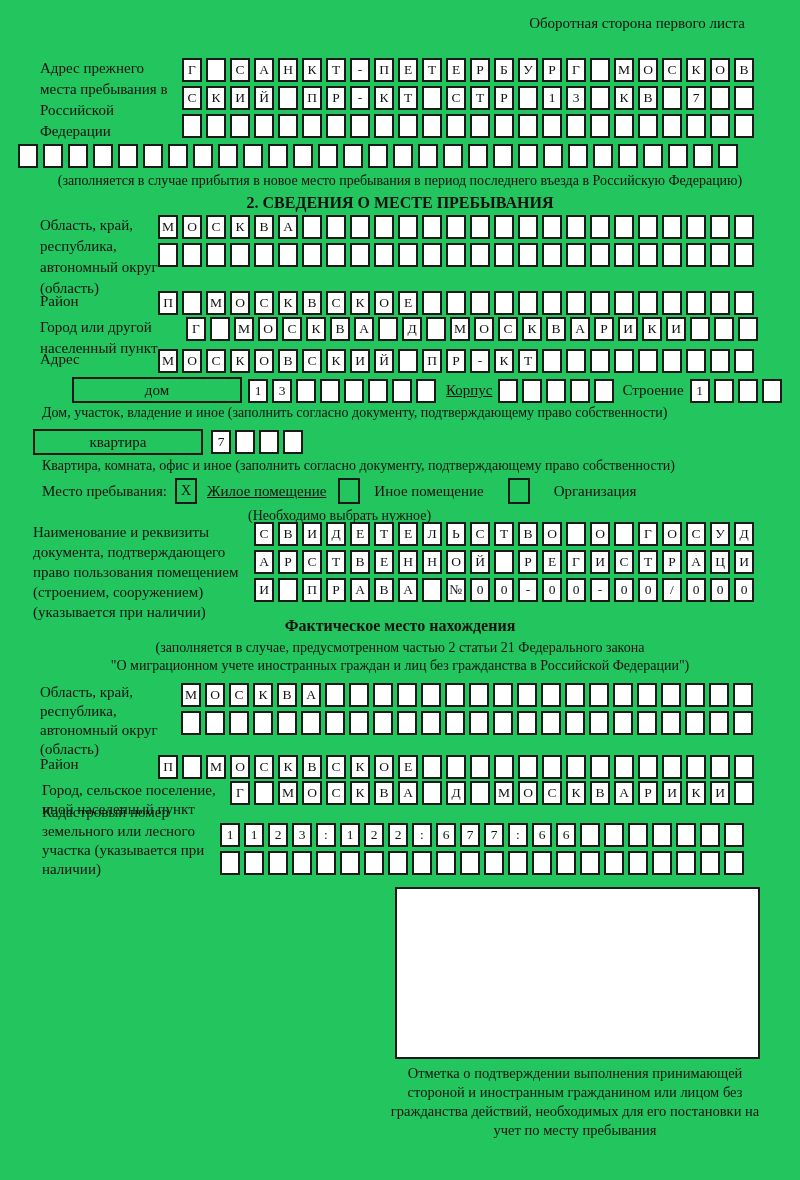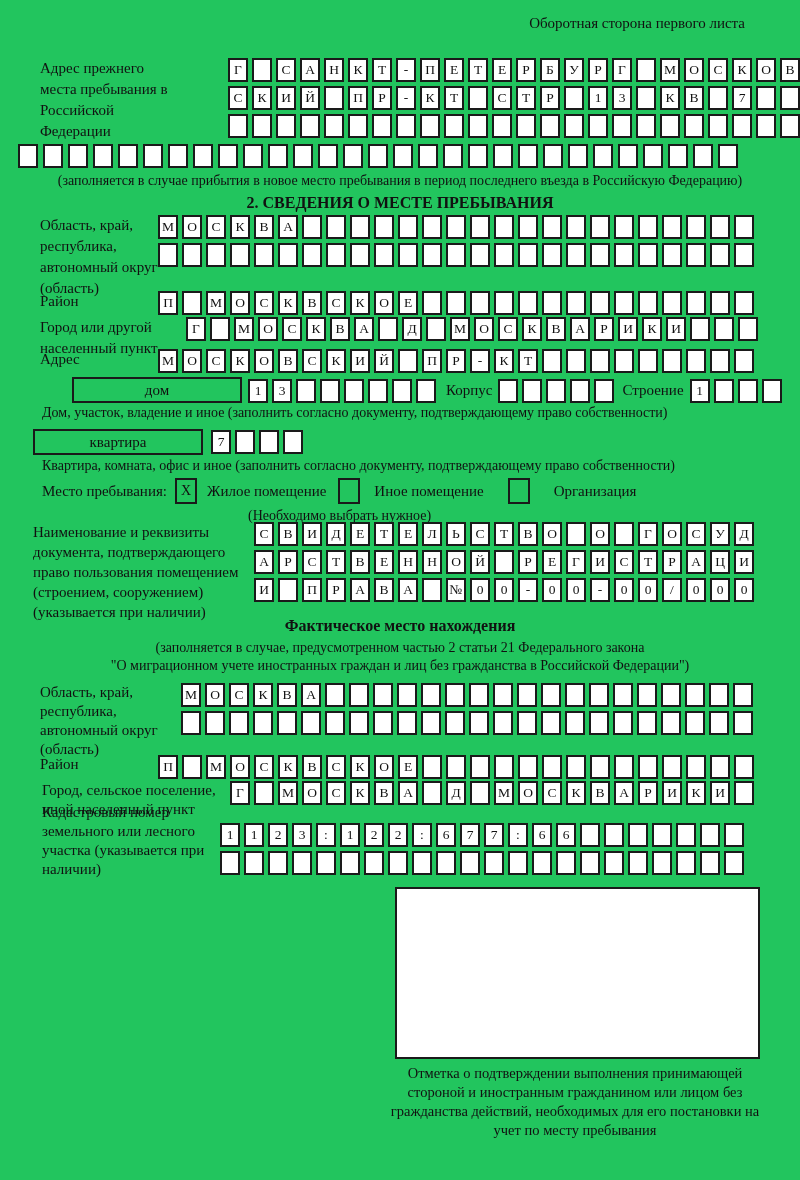--- a/index.html
+++ b/index.html
@@ -24,38 +24,38 @@
   }
   .gap5 { gap: 5px; }
 
   .w142 { width: 142px; } .w118 { width: 118px; } .w146 { width: 146px; }
   .w141 { width: 141px; } .w188 { width: 188px; } .w178 { width: 178px; } .w221 { width: 221px; }
 
   .note { font-size: 14px; line-height: 17px; }
   .center { text-align: center; }
   .heading { text-align: center; font-weight: bold; font-size: 16px; line-height: 20px; }
 
-  .prev { margin-left: 40px; margin-top: 25px; justify-content: space-between; }
+  .prev { margin-left: 40px; margin-top: 25px; }
   .row4 { margin-left: 18px; margin-top: 2px; }
   .prevnote { margin-top: 4px; }
   .h2a { margin-top: 4px; }
 
   .regblock { margin-left: 40px; margin-top: 2px; }
   .distrow { margin-left: 40px; margin-top: -8px; }
   .cityblock { margin-left: 40px; margin-top: 2px; }
   .streetrow { margin-left: 40px; margin-top: -10px; }
 
   .houserow { margin-left: 45px; margin-top: 4px; align-items: flex-end; padding-left: 27px; }
   .bigbox {
     width: 170px; height: 26px; border: 2px solid #1a1a1a;
     text-align: center; font-size: 15px; line-height: 22px; flex: 0 0 170px;
   }
   .houserow .cells { margin-left: 6px; }
   .inlbl { font-size: 15px; line-height: 26px; white-space: nowrap; }
-  .ml10 { margin-left: 10px; } .ml8 { margin-left: 8px; }
+  .ml10 { margin-left: 10px; text-decoration: underline; } .ml8 { margin-left: 8px; }
   .housenote { margin-left: 42px; margin-top: 1px; }
   .aptrow { margin-left: 33px; margin-top: 8px; align-items: center; }
   .aptrow .cells { margin-left: 8px; }
   .aptnote { margin-left: 42px; margin-top: 2px; }
 
   .stayrow { margin-left: 42px; margin-top: 4px; align-items: center; }
   .staylbl { font-size: 15px; line-height: 26px; white-space: nowrap; }
   .chk {
     width: 22px; height: 26px; border: 2px solid #1a1a1a; flex: 0 0 22px;
     text-align: center; font-size: 14px; line-height: 22px;

